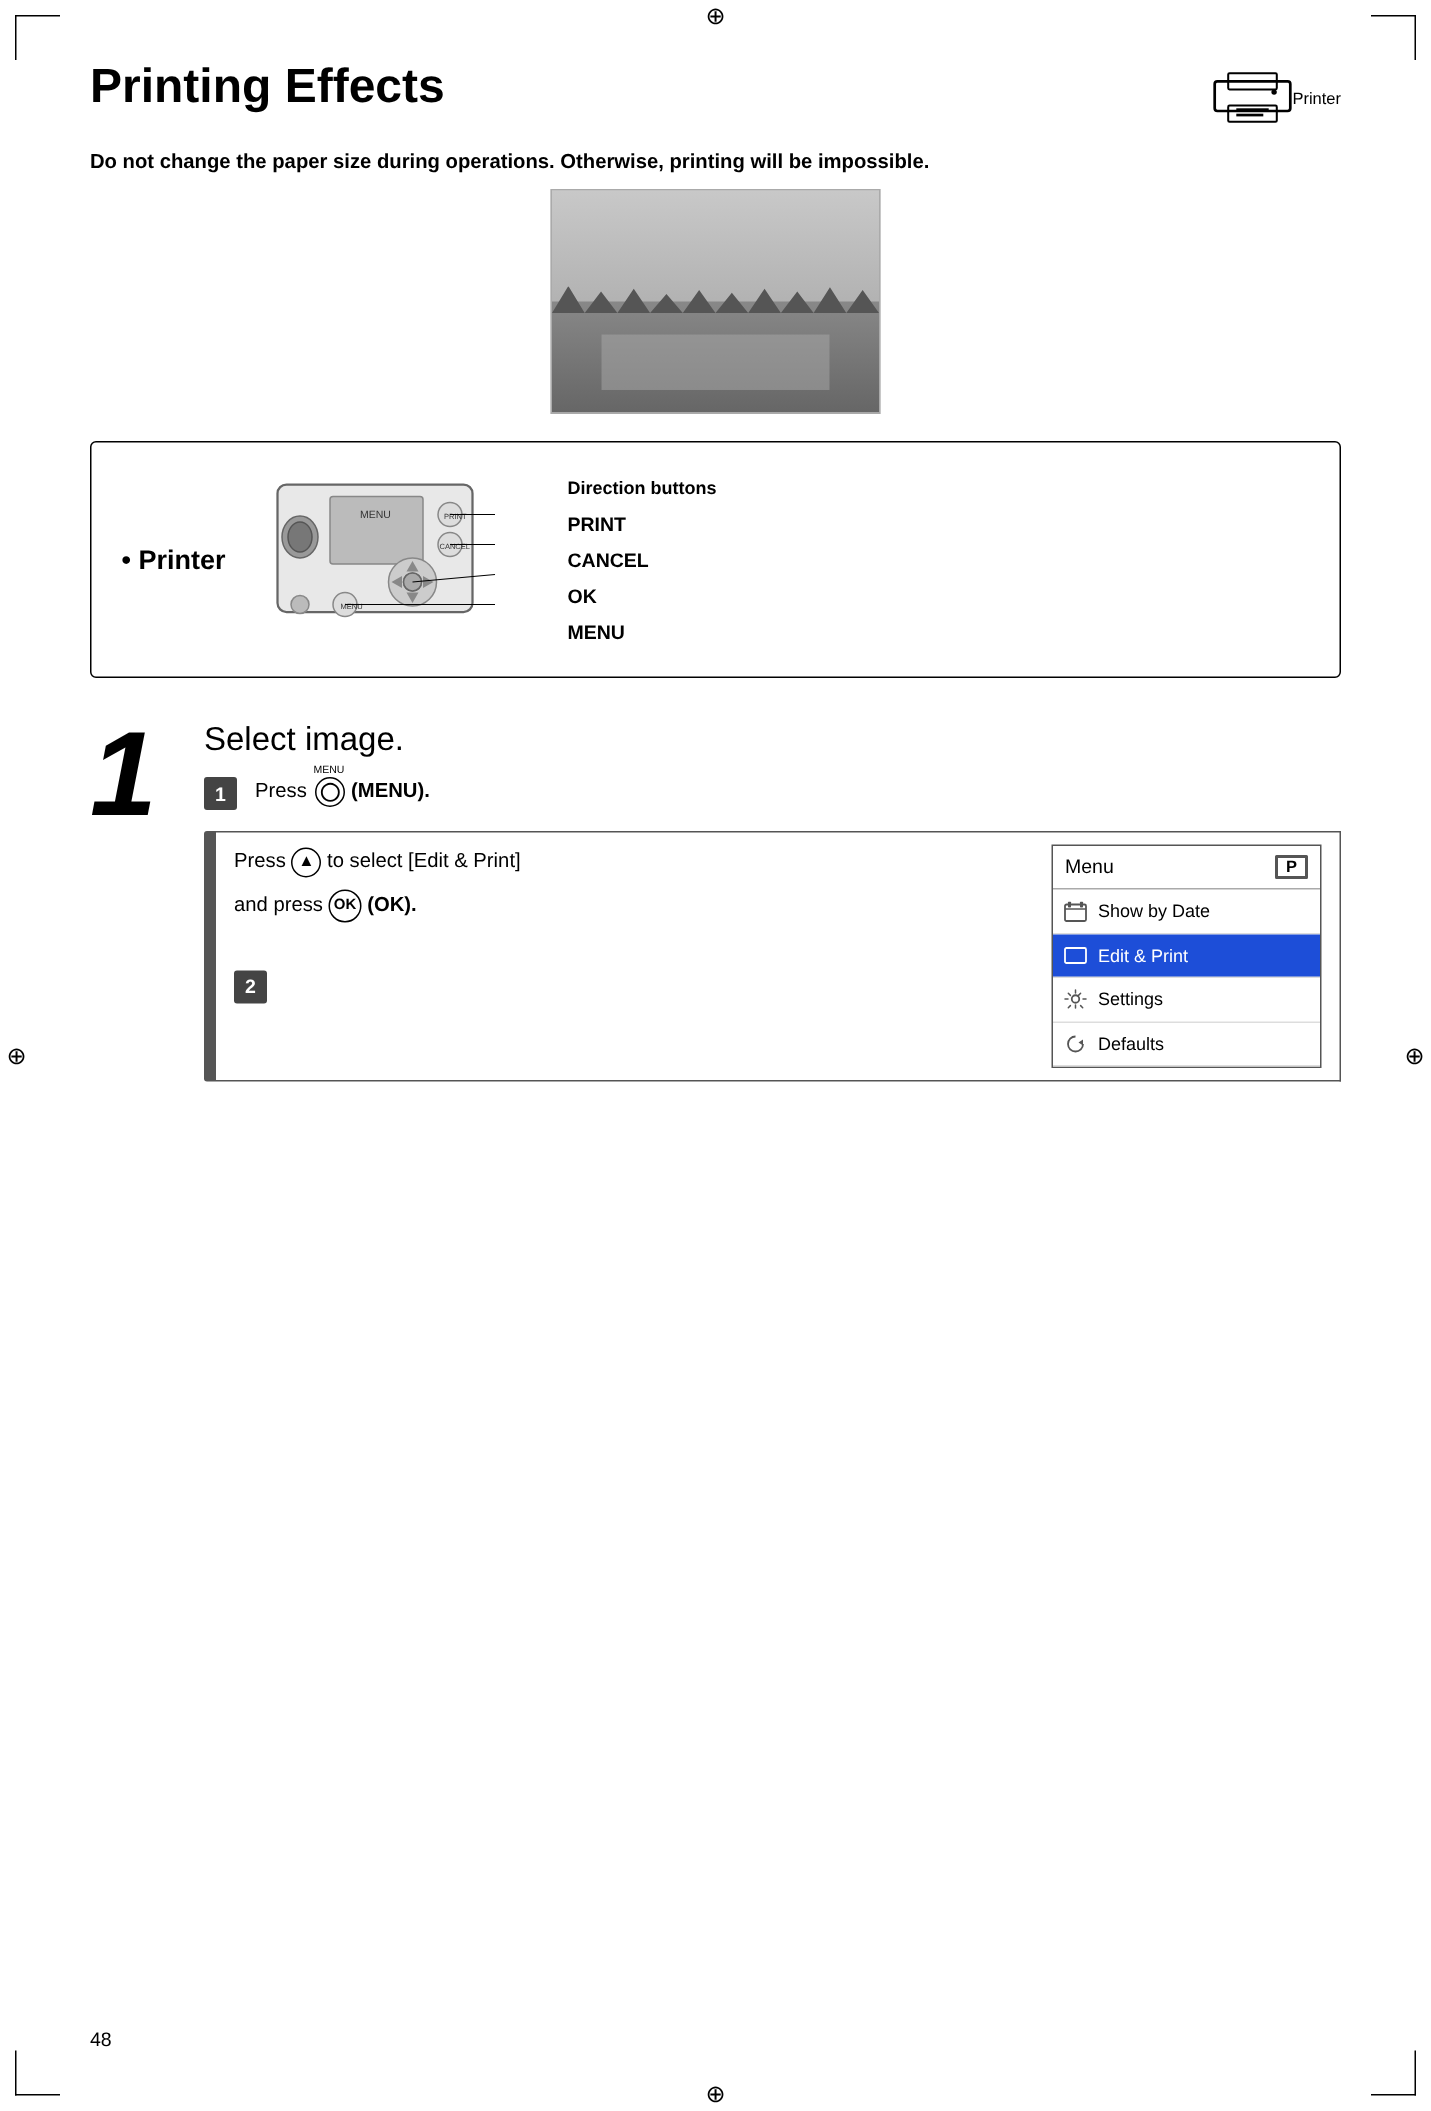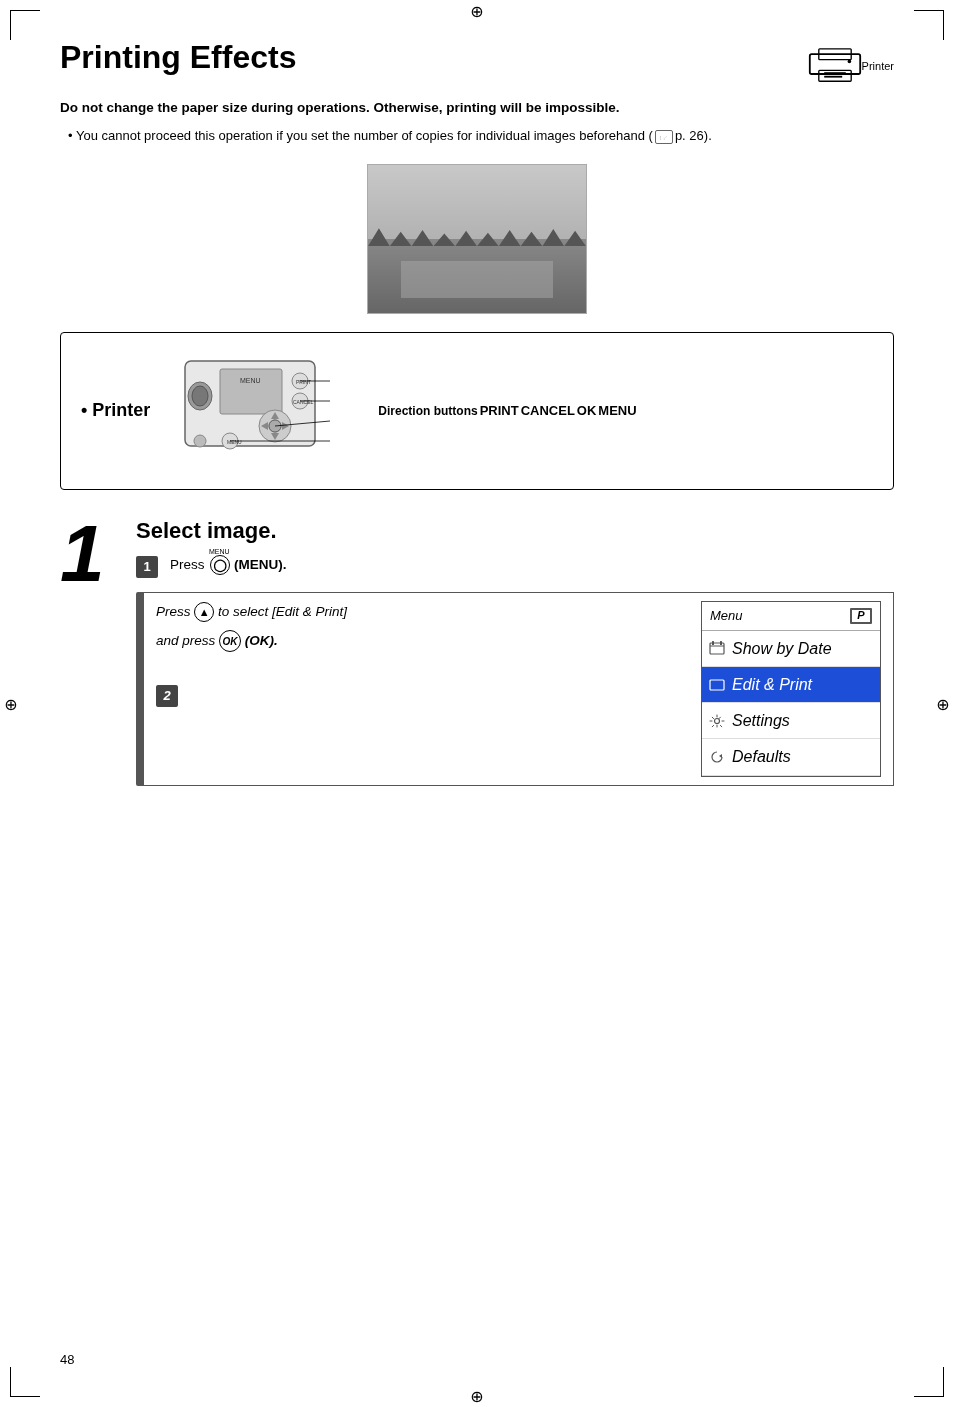--- a/index.html
+++ b/index.html
@@ -152,21 +152,21 @@
 
     .printer-label-box {
       font-size: 18px;
       font-weight: bold;
       white-space: nowrap;
       padding-right: 10px;
     }
 
     .control-labels {
       display: flex;
-      flex-direction: row;
+      flex-direction: column;
       gap: 2px;
       font-size: 13px;
       font-weight: bold;
       margin-left: 8px;
     }
     .control-label-row {
       display: flex;
       align-items: center;
       gap: 6px;
       height: 22px;
@@ -184,21 +184,21 @@
       font-style: italic;
       line-height: 0.9;
       color: #000;
       min-width: 60px;
     }
     .step-content {
       flex: 1;
     }
     .step-title {
       font-size: 22px;
-      font-weight: bold;
+      font-weight: normal;
       margin-bottom: 10px;
     }
 
     .sub-step {
       display: flex;
       gap: 12px;
       margin-bottom: 14px;
       align-items: flex-start;
     }
     .sub-step-number {
@@ -232,21 +232,20 @@
       border-radius: 2px 0 0 2px;
       flex-shrink: 0;
     }
     .sub-step-bar-content {
       padding: 8px 12px;
       font-size: 13.5px;
       line-height: 1.7;
       border: 1px solid #555;
       border-left: none;
       flex: 1;
-      font-style: italic;
     }
 
     
     .menu-screenshot {
       border: 1.5px solid #555;
       width: 180px;
       font-size: 13px;
     }
     .menu-title-bar {
       display: flex;
@@ -273,21 +272,21 @@
     }
     .menu-item-icon {
       width: 18px;
       height: 14px;
       flex-shrink: 0;
       display: flex;
       align-items: center;
       justify-content: center;
     }
     .menu-item-label {
-      font-size: 16px;
+      font-size: 12px;
     }
 
     
     .ref-icon {
       display: inline-block;
       width: 18px;
       height: 14px;
       border: 1px solid #666;
       border-radius: 2px;
       text-align: center;
@@ -359,23 +358,20 @@
         <rect x="18" y="28" width="24" height="2" fill="#000"></rect>
         <rect x="18" y="32" width="20" height="2" fill="#000"></rect>
         <circle cx="46" cy="16" r="2" fill="#000"></circle>
       </svg>
       <span class="printer-label">Printer</span>
     </div>
   </div>
 
   <p class="intro-text bold-line" style="font-weight:bold; margin-bottom:8px;">Do not change the paper size during operations. Otherwise, printing will be impossible.</p>
 
-  <p class="bullet-text">
-    <span>• You cannot proceed this operation if you set the number of copies for individual images beforehand (</span><span class="ref-icon">☞</span><span>p. 26</span><span>).</span>
-  </p>
 
   <div class="camera-image-container">
     <div class="camera-image">
       <div class="sky"></div>
       <div class="land"></div>
       <div class="tree-line"></div>
       <div class="water"></div>
     </div>
   </div>
 

